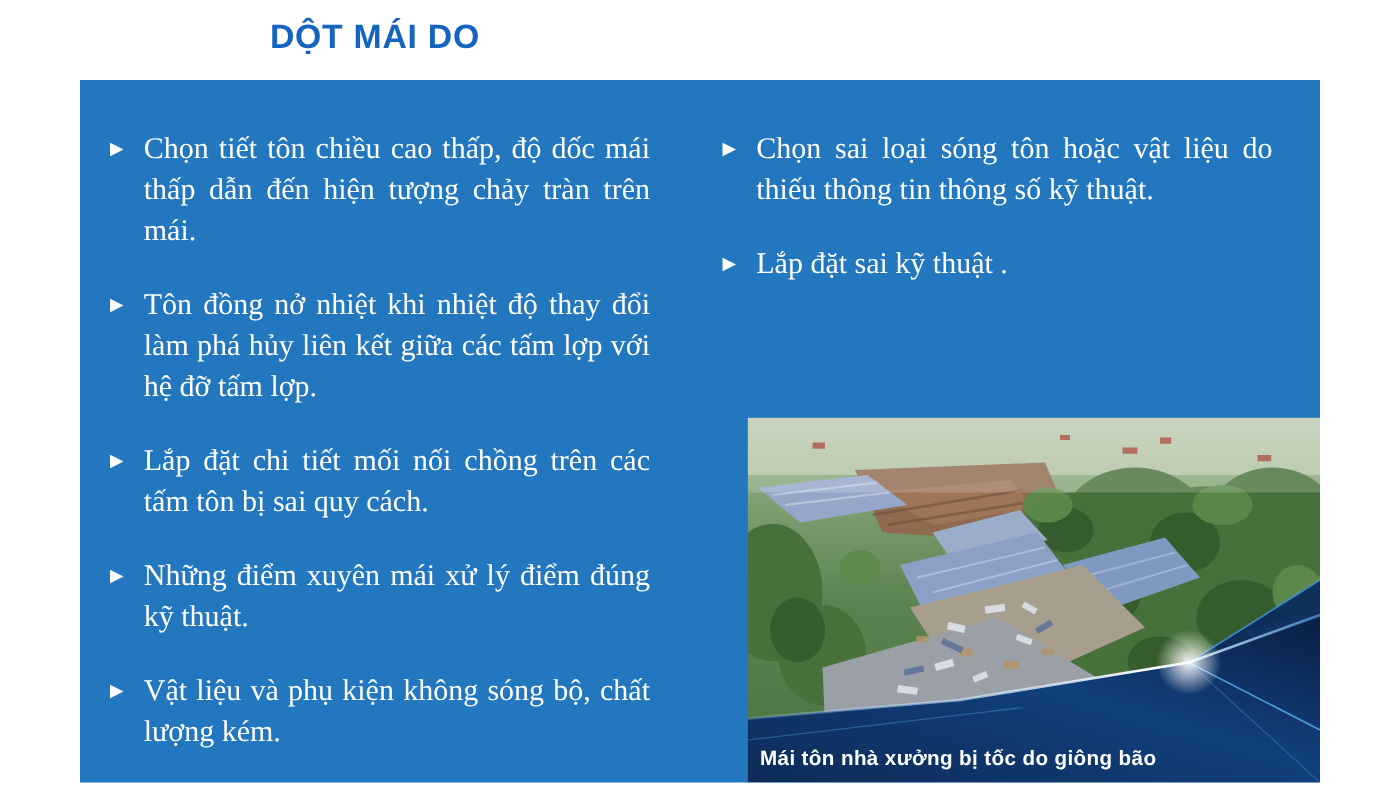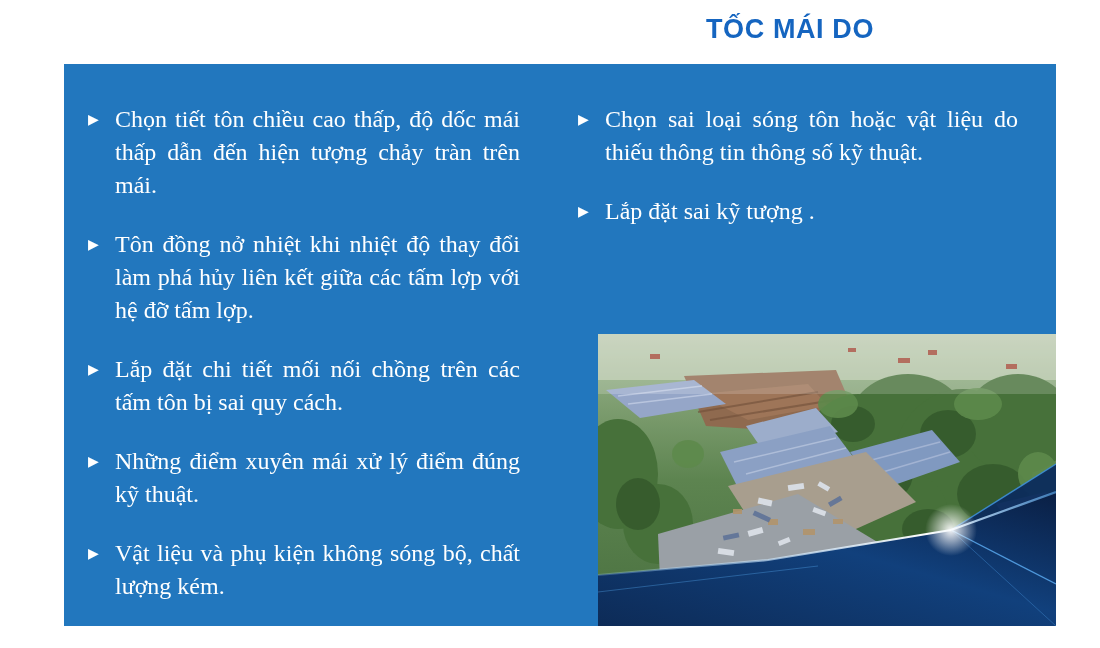--- a/index.html
+++ b/index.html
@@ -55,21 +55,21 @@
     font-size:16.5px;font-weight:600;letter-spacing:0.3px;
     color:var(--text-white,#ffffff);
     z-index:3;
   }
 </style>
 </head>
 <body>
 
 <div class="canvas">
 
-  <div class="col-title right">TỐC MÁI DO</div>
+  <div class="col-title left">DỘT MÁI DO</div>
 
   <div class="panel">
 
     <div class="col left-col">
       <div class="bullet">
         <span class="marker">▶</span>
         <div class="text">Chọn tiết tôn chiều cao thấp, độ dốc mái thấp dẫn đến hiện tượng chảy tràn trên mái.</div>
       </div>
       <div class="bullet">
         <span class="marker">▶</span>
@@ -89,21 +89,21 @@
       </div>
     </div>
 
     <div class="col right-col">
       <div class="bullet">
         <span class="marker">▶</span>
         <div class="text">Chọn sai loại sóng tôn hoặc vật liệu do thiếu thông tin thông số kỹ thuật.</div>
       </div>
       <div class="bullet">
         <span class="marker">▶</span>
-        <div class="text">Lắp đặt sai kỹ tượng .</div>
+        <div class="text">Lắp đặt sai kỹ thuật .</div>
       </div>
     </div>
 
     <div class="photo">
 
       <svg viewBox="0 0 458 292" preserveAspectRatio="none">
         <defs>
           <linearGradient id="gBase" x1="0" x2="0" y1="0" y2="1">
             <stop offset="0" stop-color="#aabd9f"></stop>
             <stop offset="0.15" stop-color="#8aa77c"></stop>
@@ -207,16 +207,17 @@
         <polygon points="458,130 458,196 353,196" fill="#0c2d5c" opacity="0.96"></polygon>
         <path d="M458,130 L353,196" stroke="#3e8fd8" stroke-width="1.4" opacity="0.9"></path>
         <polygon points="0,292 0,241 170,226 353,196 458,158 458,292" fill="url(#gNav)"></polygon>
         <path d="M0,241 L170,226 L353,196 L458,158" stroke="url(#gEdge)" stroke-width="2.2" fill="none"></path>
         <path d="M353,196 L458,250" stroke="#59a8ee" stroke-width="1.3" opacity="0.85"></path>
         <path d="M353,196 L458,292" stroke="#3a7fc4" stroke-width="1" opacity="0.5"></path>
         <path d="M0,258 L220,232" stroke="#4f9fe4" stroke-width="1" opacity="0.4"></path>
         <circle cx="353" cy="196" r="26" fill="url(#gGlow)"></circle>
       </svg>
 
+      <div class="photo-caption">Mái tôn nhà xưởng bị tốc do giông bão</div>
     </div>
 
   </div>
 </div>
 
 </body></html>

